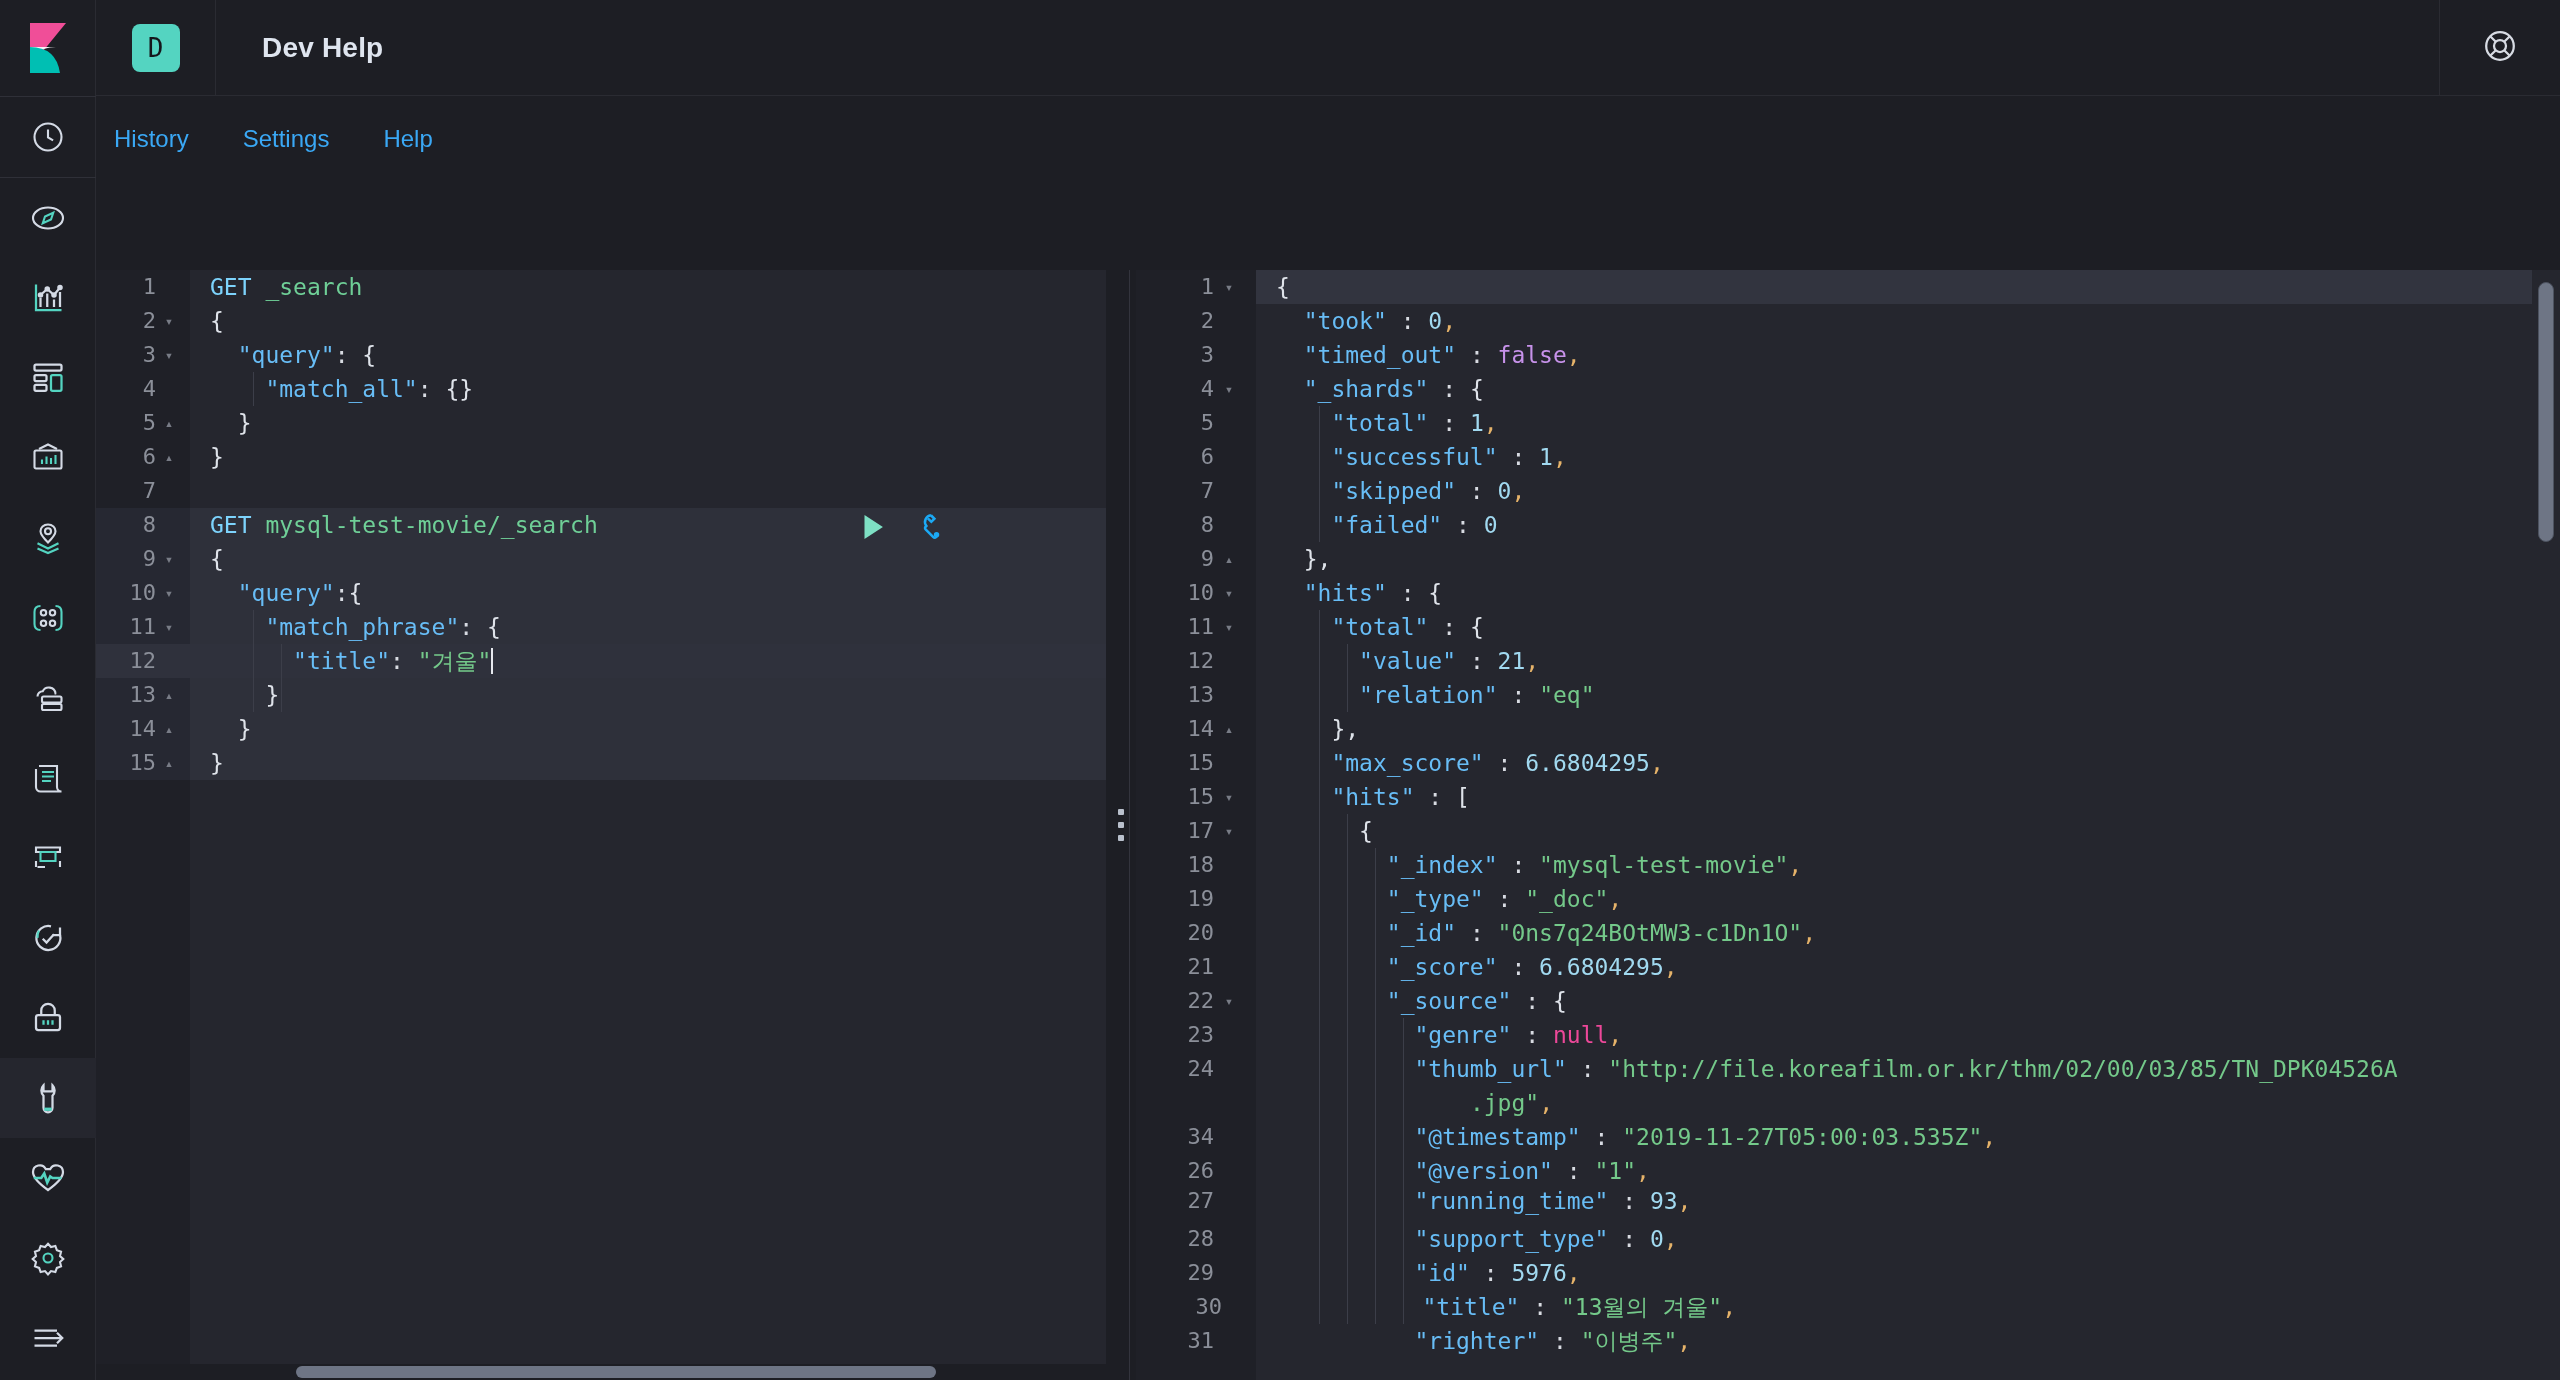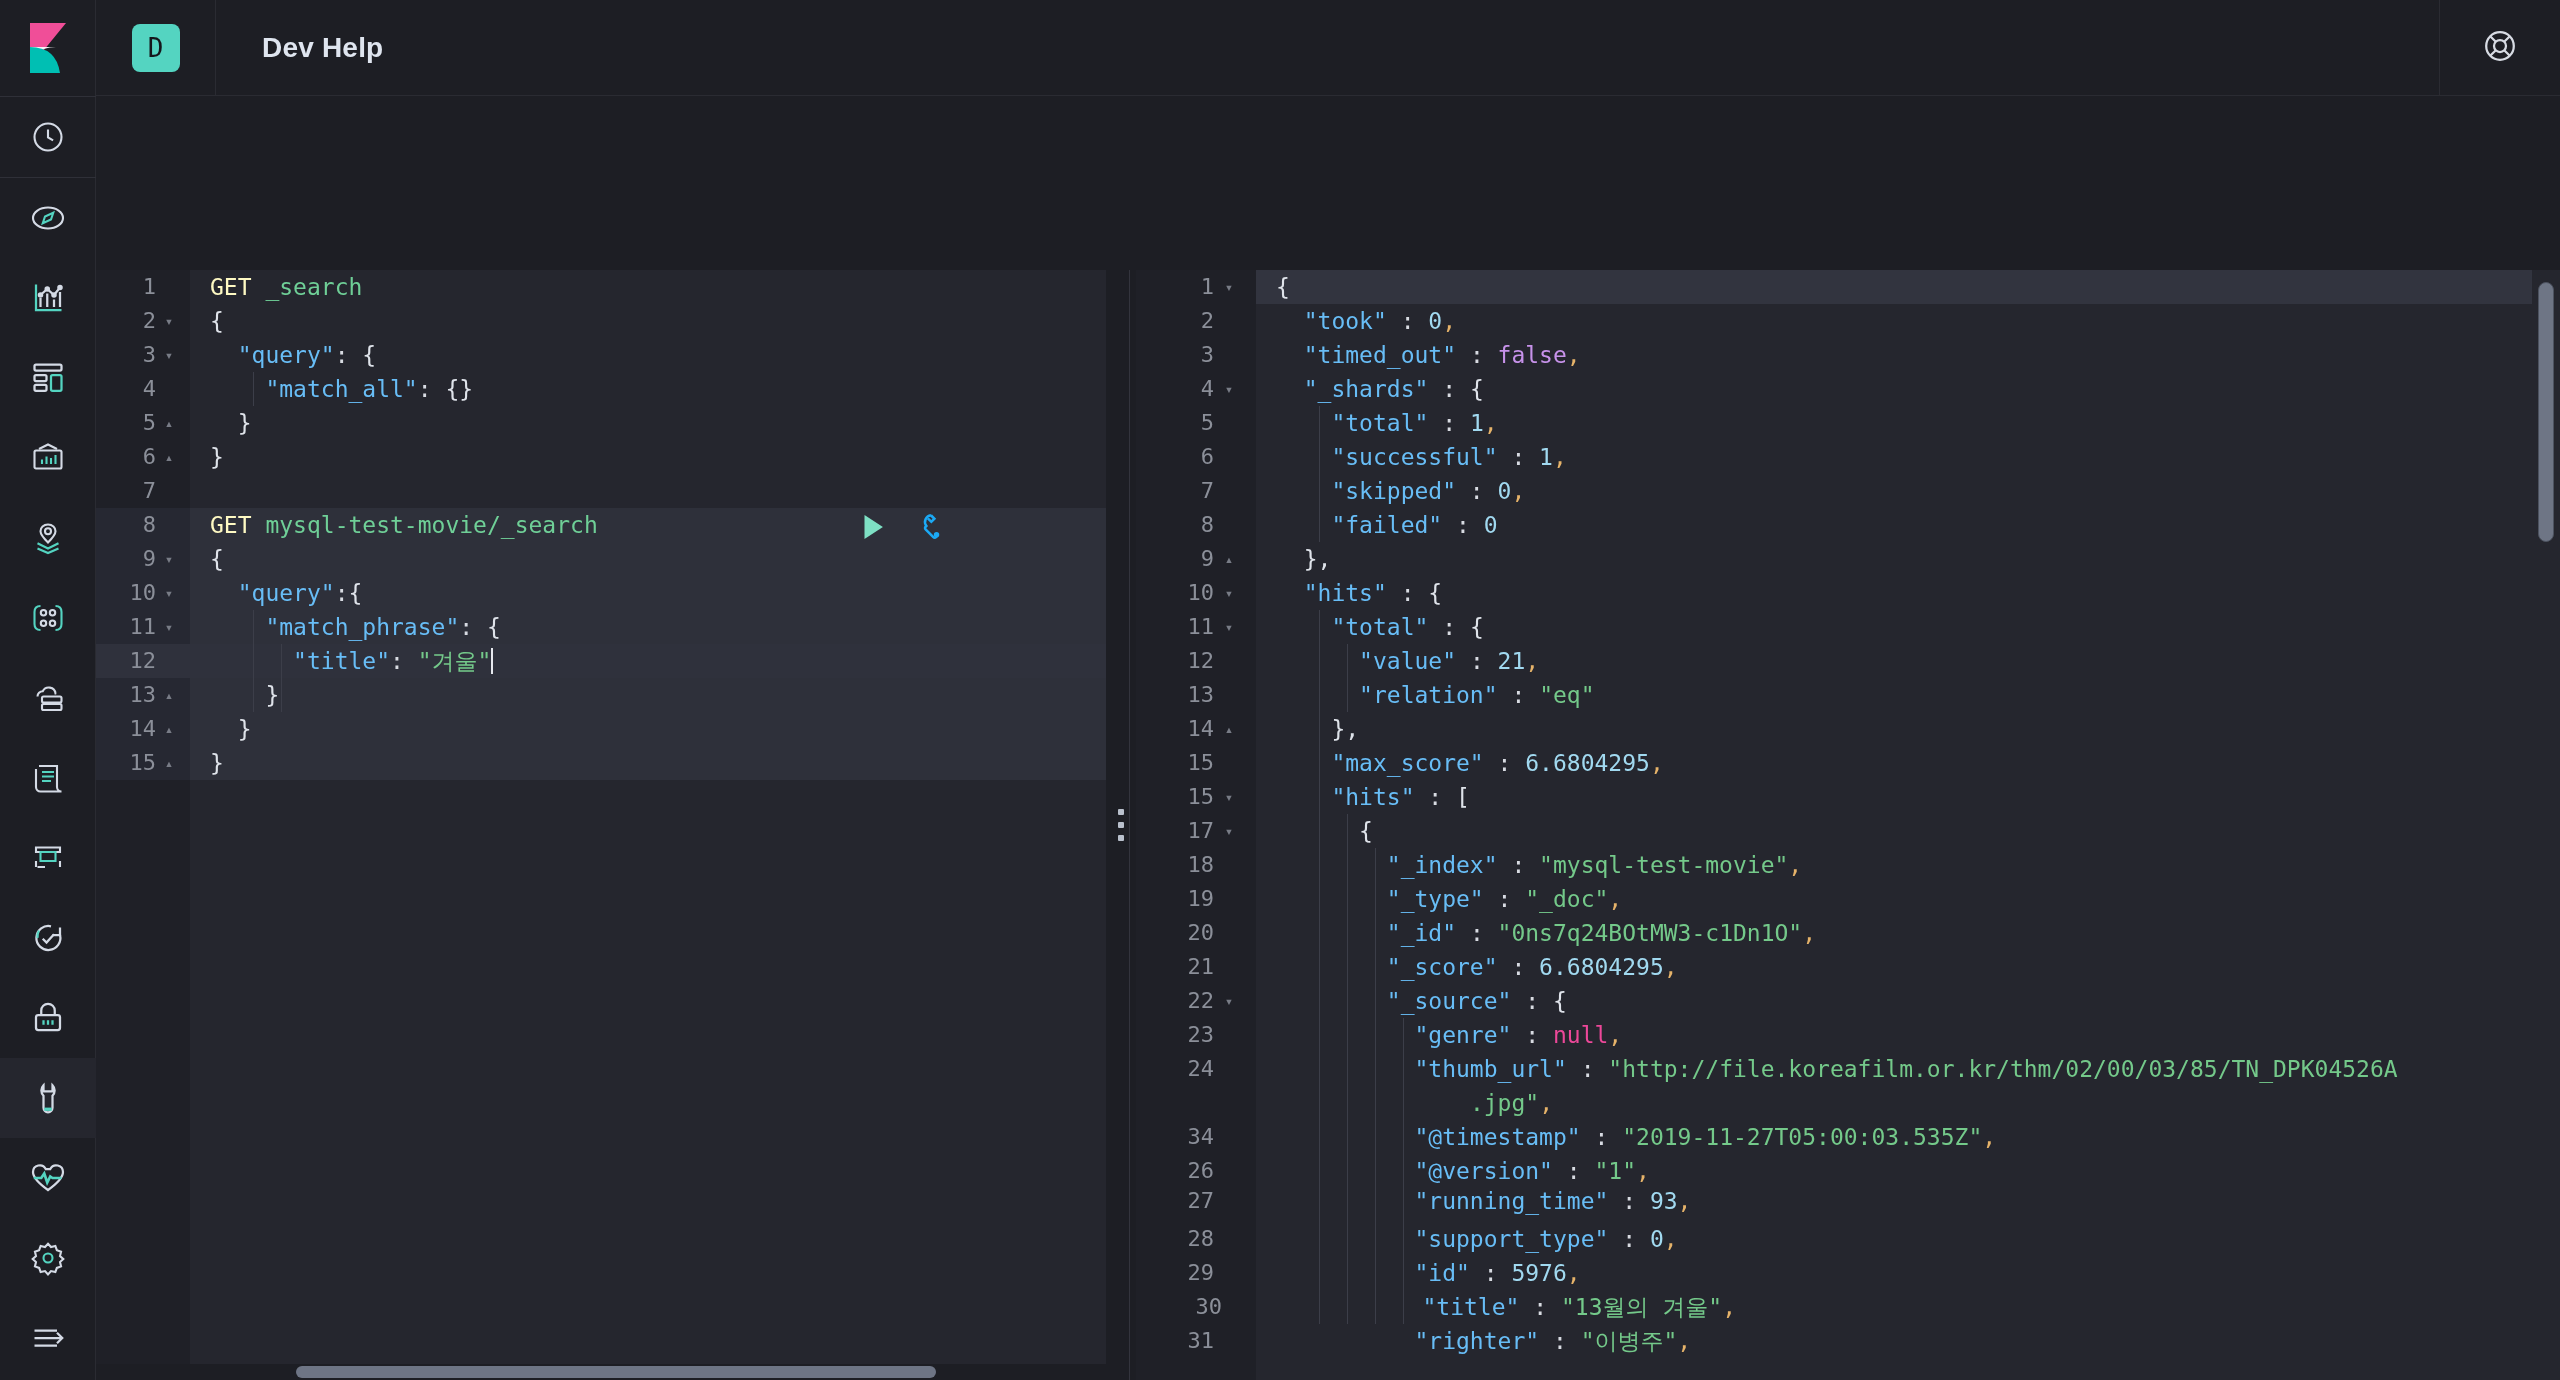--- a/index.html
+++ b/index.html
@@ -143,21 +143,21 @@
   .gutter-active {
     position: absolute; left: 0; width: 94px; background: #262832;
   }
 
   
   .iguide {
     position: absolute; width: 1px; background: #3c3e49; top: 0; bottom: 0;
   }
 
   
-  .k-method  { color: #fef9c3; }
+  .k-method  { color: #7dd3fc; }
   .k-url     { color: #6fcf97; }
   .k-key     { color: #68bdf6; }
   .k-str     { color: #74c98a; }
   .k-num     { color: #a1d9f0; }
   .k-bool    { color: #c792ea; }
   .k-null    { color: #ec4899; }
   .k-punct   { color: #d8dbe2; }
   .k-brace   { color: #dfe3ea; }
   .k-colon   { color: #d8dbe2; }
   .k-comma   { color: #e6b36a; }
@@ -377,20 +377,25 @@
           <circle cx="12" cy="12" r="9.2"></circle>
           <circle cx="12" cy="12" r="4"></circle>
           <path d="M5.3 5.3 L9.2 9.2 M18.7 5.3 L14.8 9.2 M5.3 18.7 L9.2 14.8 M18.7 18.7 L14.8 14.8"></path>
         </svg>
       </span>
     </div>
   </div>
 
   <div class="devtools">
 
+    <div class="topnav">
+      <a>History</a>
+      <a>Settings</a>
+      <a>Help</a>
+    </div>
 
 
     <div class="panes">
 
       <div class="pane-left">
         <div class="editor">
           <div class="gutter-bg"></div>
           <div class="gutter-active" id="left-gutter-active" style="top: 238px; height: 272px;"></div>
           <div class="req-block" id="left-req-block" style="top: 238px; height: 272px;"></div>
           <div class="cur-line-strip" id="left-cur-line" style="top: 374px;"></div>

